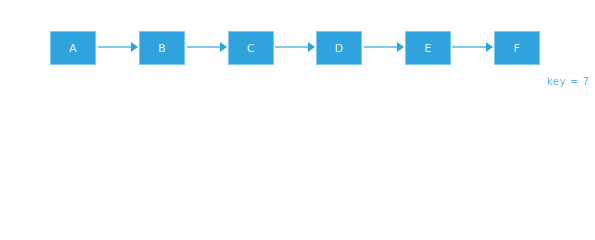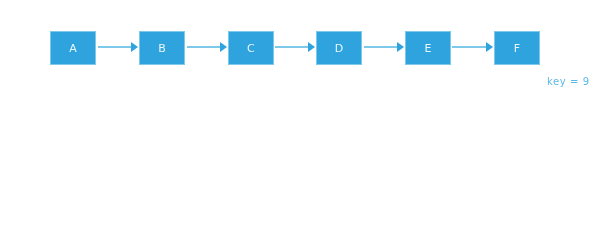--- a/index.html
+++ b/index.html
@@ -92,15 +92,15 @@
   <div class="node" style="left:316px;">
       <span>D</span>
     </div>
   <div class="node" style="left:405px;">
       <span>E</span>
     </div>
   <div class="node" style="left:494px;">
       <span>F</span>
     </div>
 
-  <div class="key-label">key = 9</div>
+  <div class="key-label">key = 7</div>
 
 </div>
 
 </body></html>

